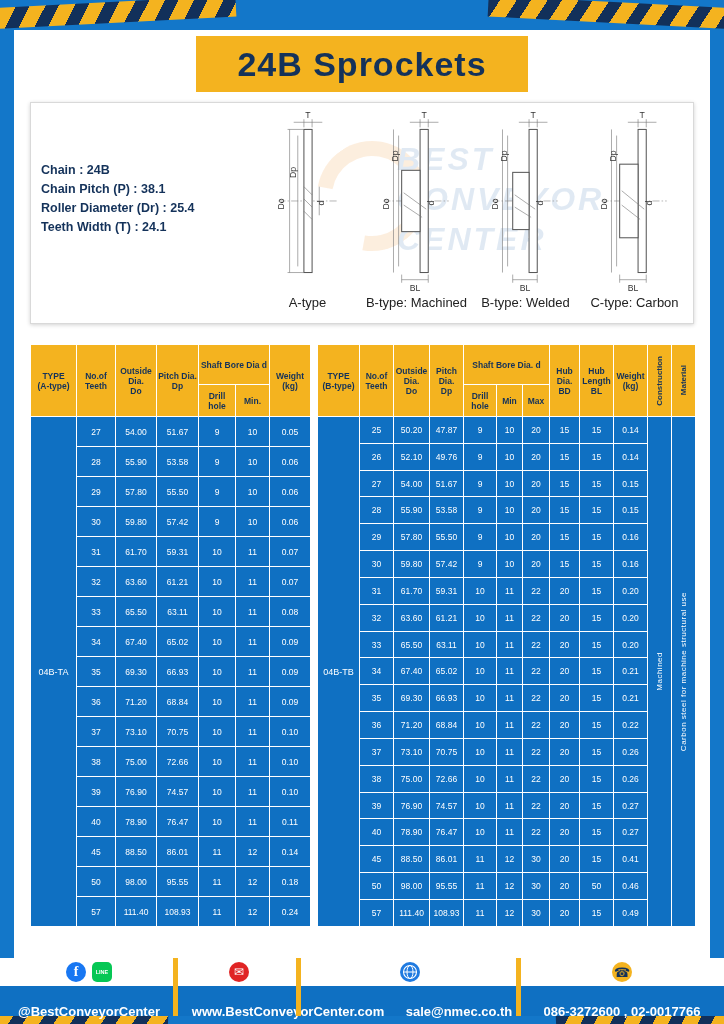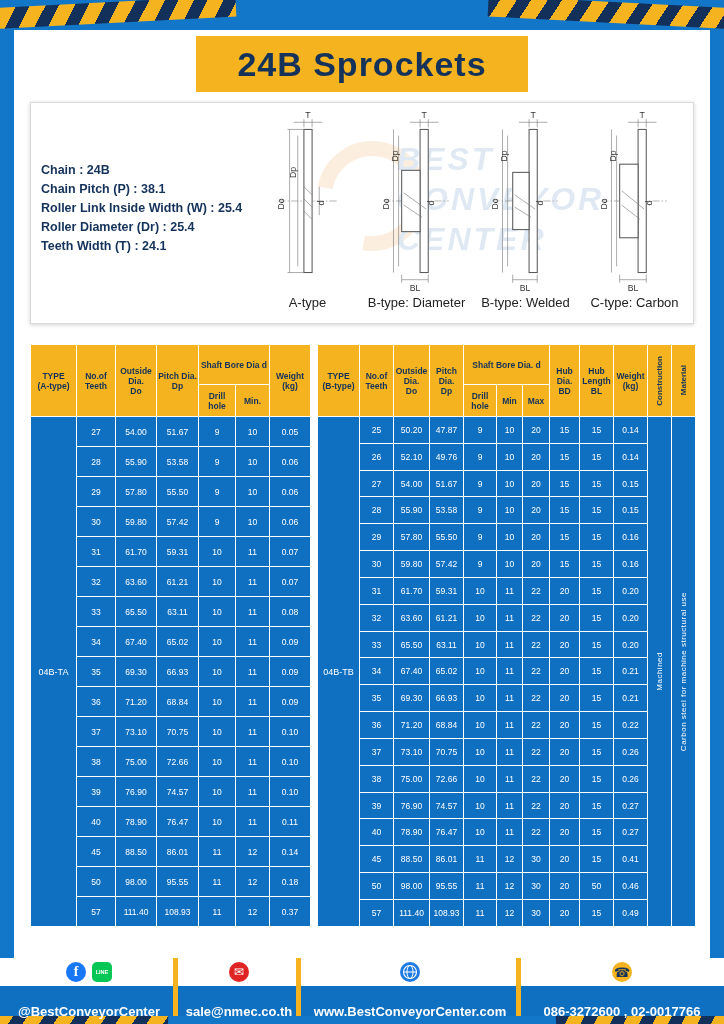--- a/index.html
+++ b/index.html
@@ -91,21 +91,20 @@
         <div class="wm-text">
           <div>BEST</div>
           <div>CONVEYOR</div>
           <div>CENTER</div>
         </div>
       </div>
 
       <div class="spec-text">
         <div>Chain  : 24B</div>
         <div>Chain Pitch (P)  :  38.1</div>
-        <div>Roller Link Inside Width (W)  :  25.4</div>
         <div>Roller Diameter (Dr)  :  25.4</div>
         <div>Teeth Width (T)  :  24.1</div>
       </div>
 
       <div class="diagrams">
 
         <div class="diagram">
           <svg viewBox="0 0 90 178" width="92" height="182">
             <line class="axis" x1="16" y1="88" x2="74" y2="88"></line>
             <rect class="part" x="41" y="18" width="8" height="140"></rect>
@@ -142,21 +141,21 @@
             <line class="thin" x1="22" y1="18" x2="22" y2="158"></line>
             <text class="dim" x="18" y="91" transform="rotate(-90 18 91)">Do</text>
             <line class="thin" x1="27" y1="24" x2="27" y2="152"></line>
             <text class="dim" x="26" y="44" transform="rotate(-90 26 44)">Dp</text>
             <text class="dim" x="62" y="90" transform="rotate(-90 62 90)">d</text>
             <line class="thin" x1="30" y1="160" x2="30" y2="168"></line>
             <line class="thin" x1="56" y1="160" x2="56" y2="168"></line>
             <line class="thin" x1="30" y1="165" x2="56" y2="165"></line>
             <text class="dim" x="43" y="176">BL</text>
           </svg>
-          <div class="caption">B-type: Diameter</div>
+          <div class="caption">B-type: Machined</div>
         </div>
 
         <div class="diagram">
           <svg viewBox="0 0 90 178" width="92" height="182">
             <line class="axis" x1="12" y1="88" x2="76" y2="88"></line>
             <rect class="part" x="48" y="18" width="8" height="140"></rect>
             <rect class="part" x="32" y="60" width="16" height="56"></rect>
             <line class="thin" x1="34" y1="82" x2="54" y2="96"></line>
             <line class="thin" x1="34" y1="94" x2="50" y2="104"></line>
             <line class="thin" x1="48" y1="8" x2="48" y2="16"></line>
@@ -374,21 +373,21 @@
               <td>11</td>
               <td>12</td>
               <td>0.18</td>
             </tr>
             <tr>
               <td>57</td>
               <td>111.40</td>
               <td>108.93</td>
               <td>11</td>
               <td>12</td>
-              <td>0.37</td>
+              <td>0.24</td>
             </tr>
           </tbody>
       </table>
 
       <table class="tb">
         <colgroup>
           <col style="width:42px">
             <col style="width:34px">
             <col style="width:36px">
             <col style="width:34px">
@@ -691,21 +690,21 @@
             <line x1="3.5" y1="10" x2="16.5" y2="10" stroke="#fff" stroke-width="1"></line>
           </svg>
         </div>
       </div>
       <div class="f-col c4">
         <div class="icon phone">☎</div>
       </div>
     </div>
     <div class="f-blue">
       <div class="f-col c1">@BestConveyorCenter</div>
+      <div class="f-col c3">www.BestConveyorCenter.com</div>
       <div class="f-col c2">sale@nmec.co.th</div>
-      <div class="f-col c3">www.BestConveyorCenter.com</div>
       <div class="f-col c4">086-3272600 , 02-0017766</div>
     </div>
     <div class="sep" style="left:173px"></div>
     <div class="sep" style="left:296px"></div>
     <div class="sep" style="left:516px"></div>
   </div>
 </div>
 
 </body></html>

